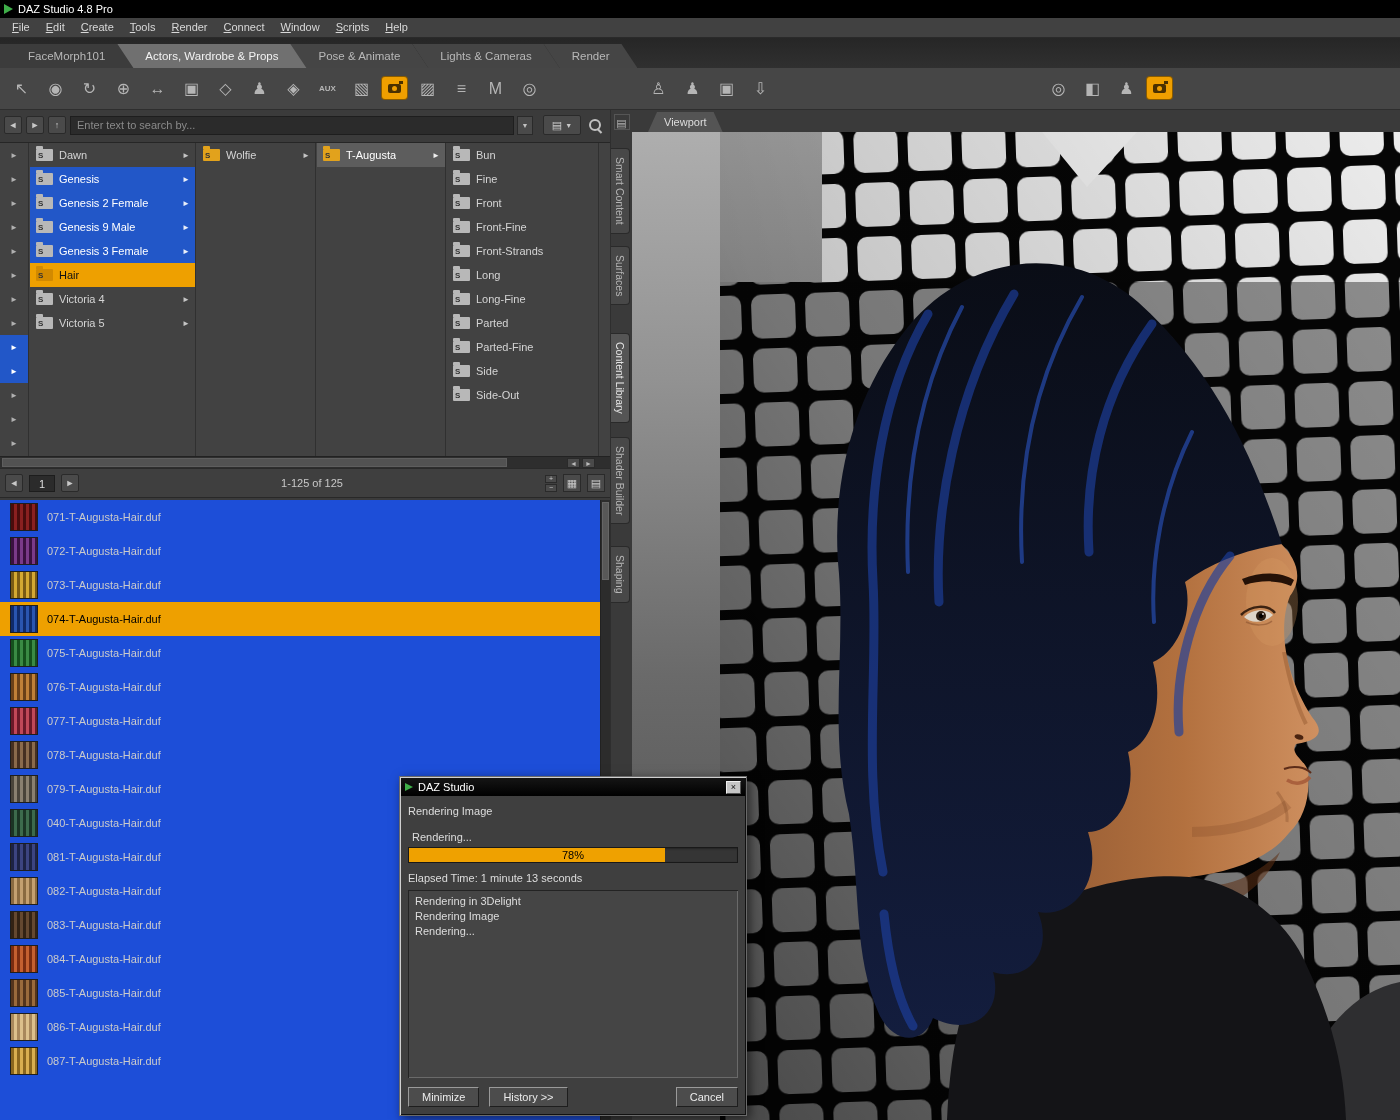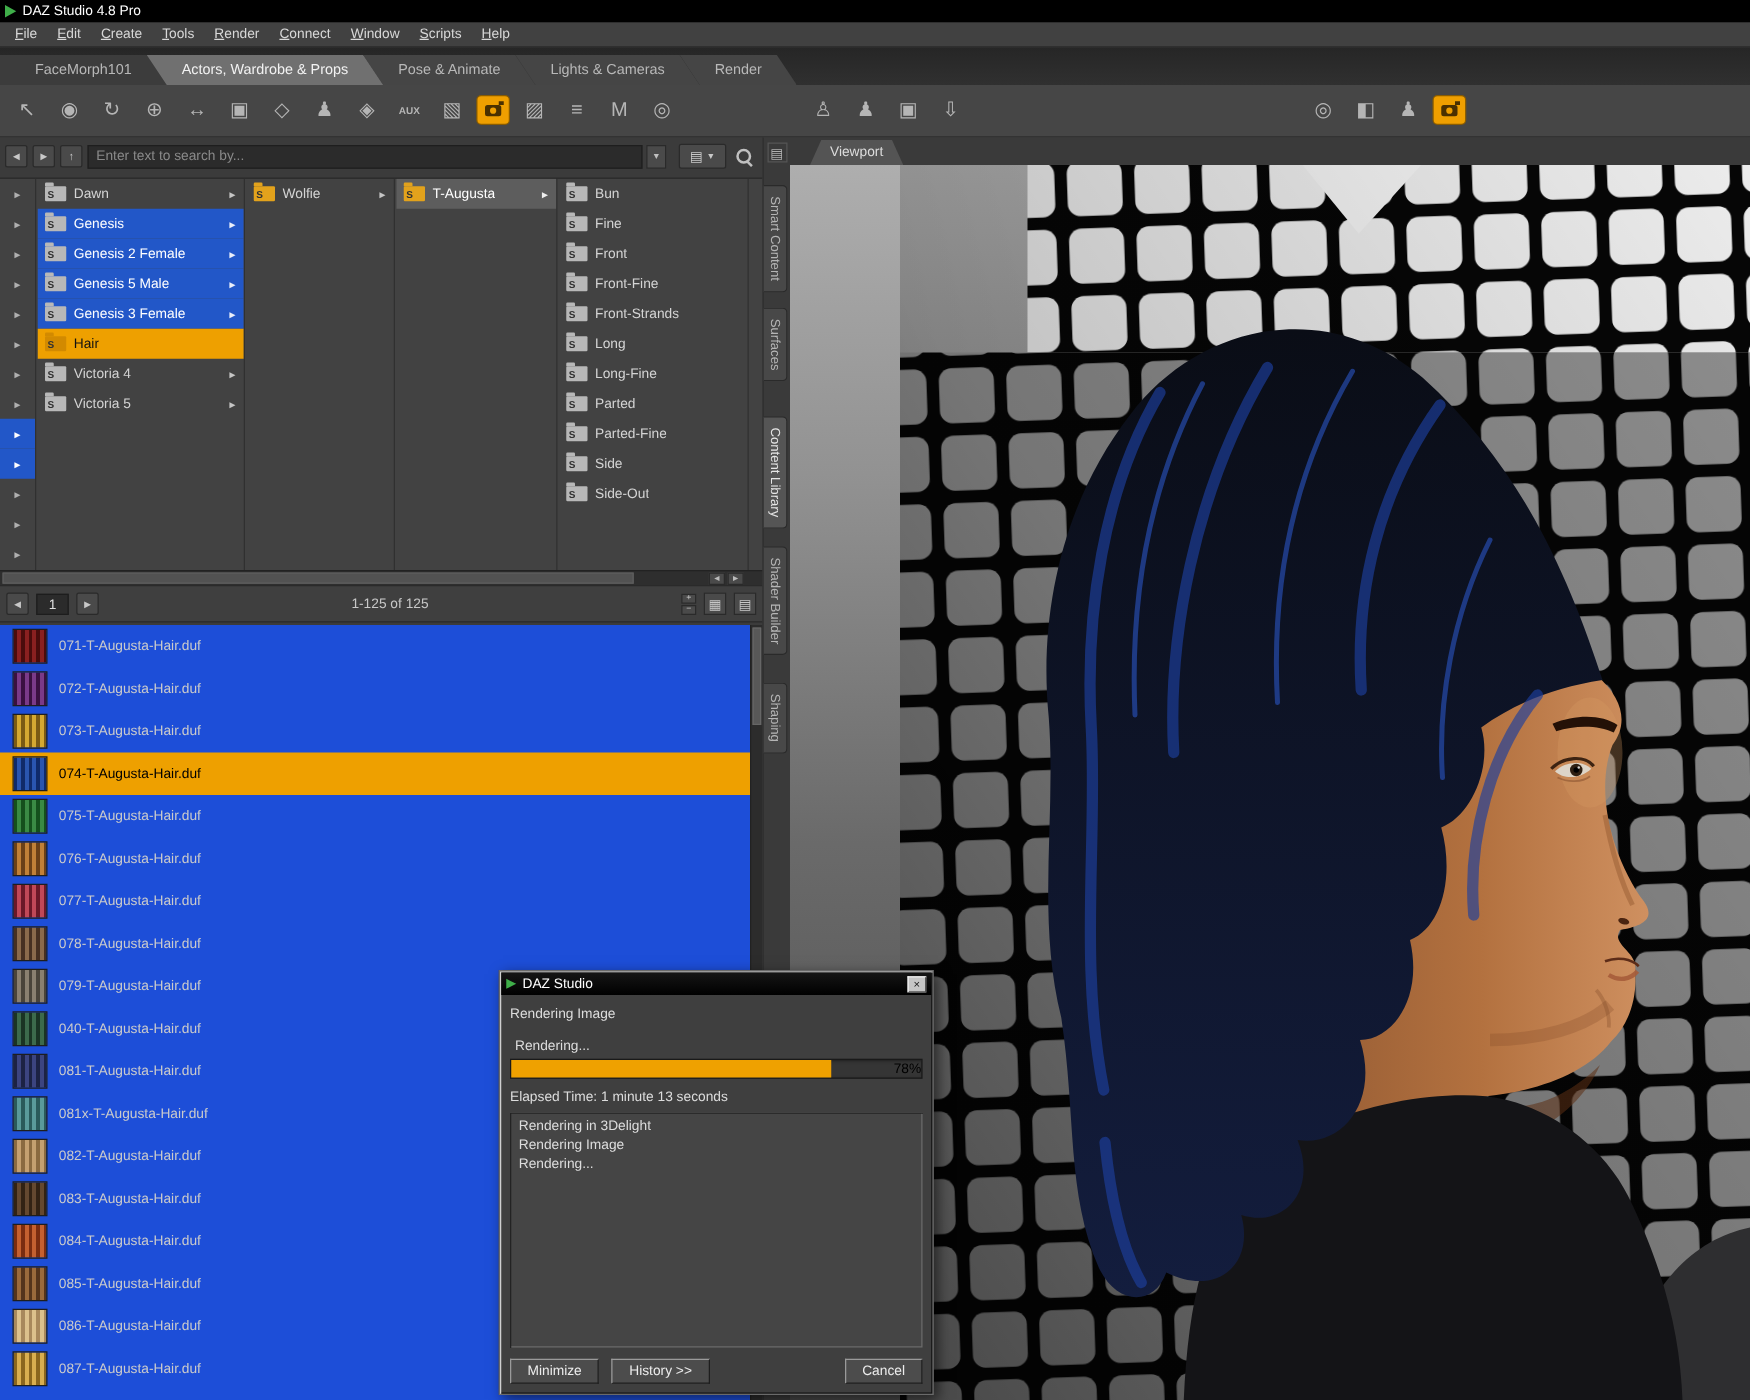--- a/index.html
+++ b/index.html
@@ -120,21 +120,21 @@
   .dlg-title{height:18px;background:linear-gradient(#151515,#000);display:flex;align-items:center;gap:5px;padding:0 4px;margin:1px;}
   .dlogo{width:0;height:0;border-left:8px solid #3fae49;border-top:4px solid transparent;border-bottom:4px solid transparent;}
   .dlg-title .dtext{color:#fff;flex:1;}
   .dlg-close{width:15px;height:13px;background:#c5c5c5;border:1px solid;border-color:#f0f0f0 #555 #555 #f0f0f0;
              color:#111;font-size:9px;line-height:11px;text-align:center;}
   .dlg-body{position:absolute;left:0;top:20px;right:0;bottom:0;padding:6px 8px;color:#ddd;}
   .dlg-heading{margin:2px 0 14px 0;}
   .dlg-status{margin:0 0 4px 4px;}
   .progress{position:relative;height:16px;border:1px solid #191919;background:#353535;box-shadow:inset 1px 1px 2px #222;}
   .progress-fill{position:absolute;left:0;top:0;bottom:0;background:#efa100;}
-  .progress-label{position:absolute;left:0;right:0;top:1px;text-align:right;color:#000;}
+  .progress-label{position:absolute;left:0;right:0;top:1px;text-align:center;color:#000;}
   .dlg-elapsed{margin:9px 0 6px 0;}
   .dlg-log{height:188px;background:#454545;box-shadow:inset 1px 1px 0 #232323,inset -1px -1px 0 #6a6a6a;
            padding:4px 7px;line-height:15px;overflow:hidden;}
   .dlg-buttons{position:absolute;left:8px;right:8px;bottom:8px;display:flex;gap:10px;}
   .dbtn{height:20px;padding:0 13px;background:#4c4c4c;color:#ececec;font-size:11px;line-height:18px;
         border:1px solid;border-color:#9a9a9a #1e1e1e #1e1e1e #9a9a9a;}
   .dbtn.cancel{margin-left:auto;}
 </style>
 </head>
 <body>
@@ -320,21 +320,21 @@
               <b>S</b>
             </span>
             <span class="tlabel">Genesis 2 Female</span>
             <span class="texp">►</span>
           </div>
 
           <div class="trow selected">
             <span class="ficon">
               <b>S</b>
             </span>
-            <span class="tlabel">Genesis 5 Male</span>
+            <span class="tlabel">Genesis 9 Male</span>
             <span class="texp">►</span>
           </div>
 
           <div class="trow selected">
             <span class="ficon">
               <b>S</b>
             </span>
             <span class="tlabel">Genesis 3 Female</span>
             <span class="texp">►</span>
           </div>
@@ -532,24 +532,20 @@
         <div class="frow">
           <span class="fthumb" style="background: repeating-linear-gradient(90deg, rgb(26, 52, 36) 0px, rgb(26, 52, 36) 3px, rgb(60, 106, 76) 3px, rgb(60, 106, 76) 6px);"></span>
           <span class="fname">040-T-Augusta-Hair.duf</span>
         </div>
 
         <div class="frow">
           <span class="fthumb" style="background: repeating-linear-gradient(90deg, rgb(28, 34, 68) 0px, rgb(28, 34, 68) 3px, rgb(60, 68, 128) 3px, rgb(60, 68, 128) 6px);"></span>
           <span class="fname">081-T-Augusta-Hair.duf</span>
         </div>
 
-        <div class="frow">
-          <span class="fthumb" style="background: repeating-linear-gradient(90deg, rgb(42, 90, 90) 0px, rgb(42, 90, 90) 3px, rgb(90, 154, 154) 3px, rgb(90, 154, 154) 6px);"></span>
-          <span class="fname">081x-T-Augusta-Hair.duf</span>
-        </div>
 
         <div class="frow">
           <span class="fthumb" style="background: repeating-linear-gradient(90deg, rgb(138, 106, 64) 0px, rgb(138, 106, 64) 3px, rgb(196, 160, 112) 3px, rgb(196, 160, 112) 6px);"></span>
           <span class="fname">082-T-Augusta-Hair.duf</span>
         </div>
 
         <div class="frow">
           <span class="fthumb" style="background: repeating-linear-gradient(90deg, rgb(50, 34, 20) 0px, rgb(50, 34, 20) 3px, rgb(100, 72, 48) 3px, rgb(100, 72, 48) 6px);"></span>
           <span class="fname">083-T-Augusta-Hair.duf</span>
         </div>

